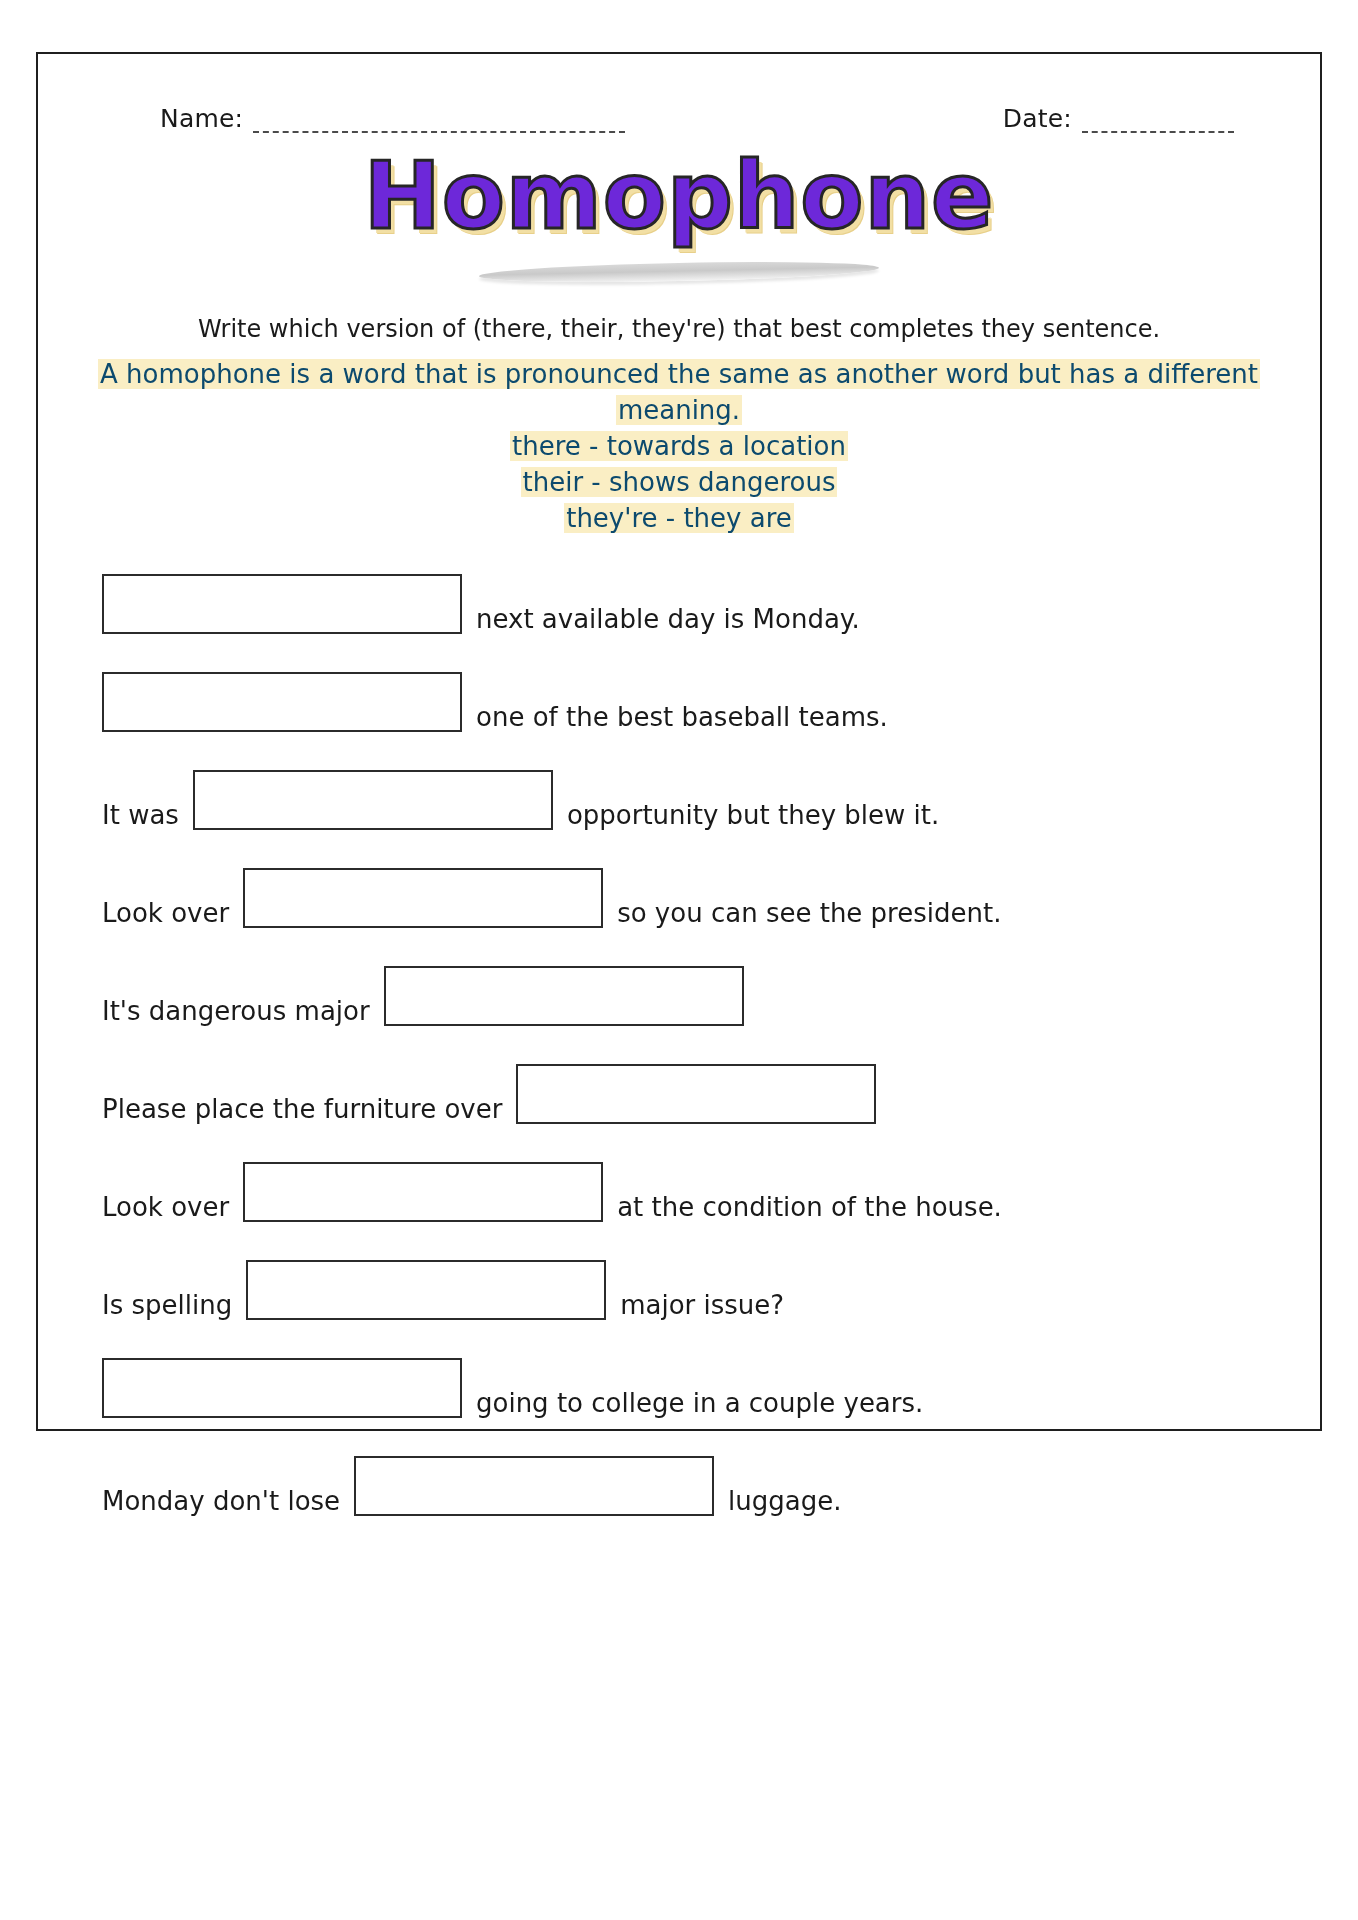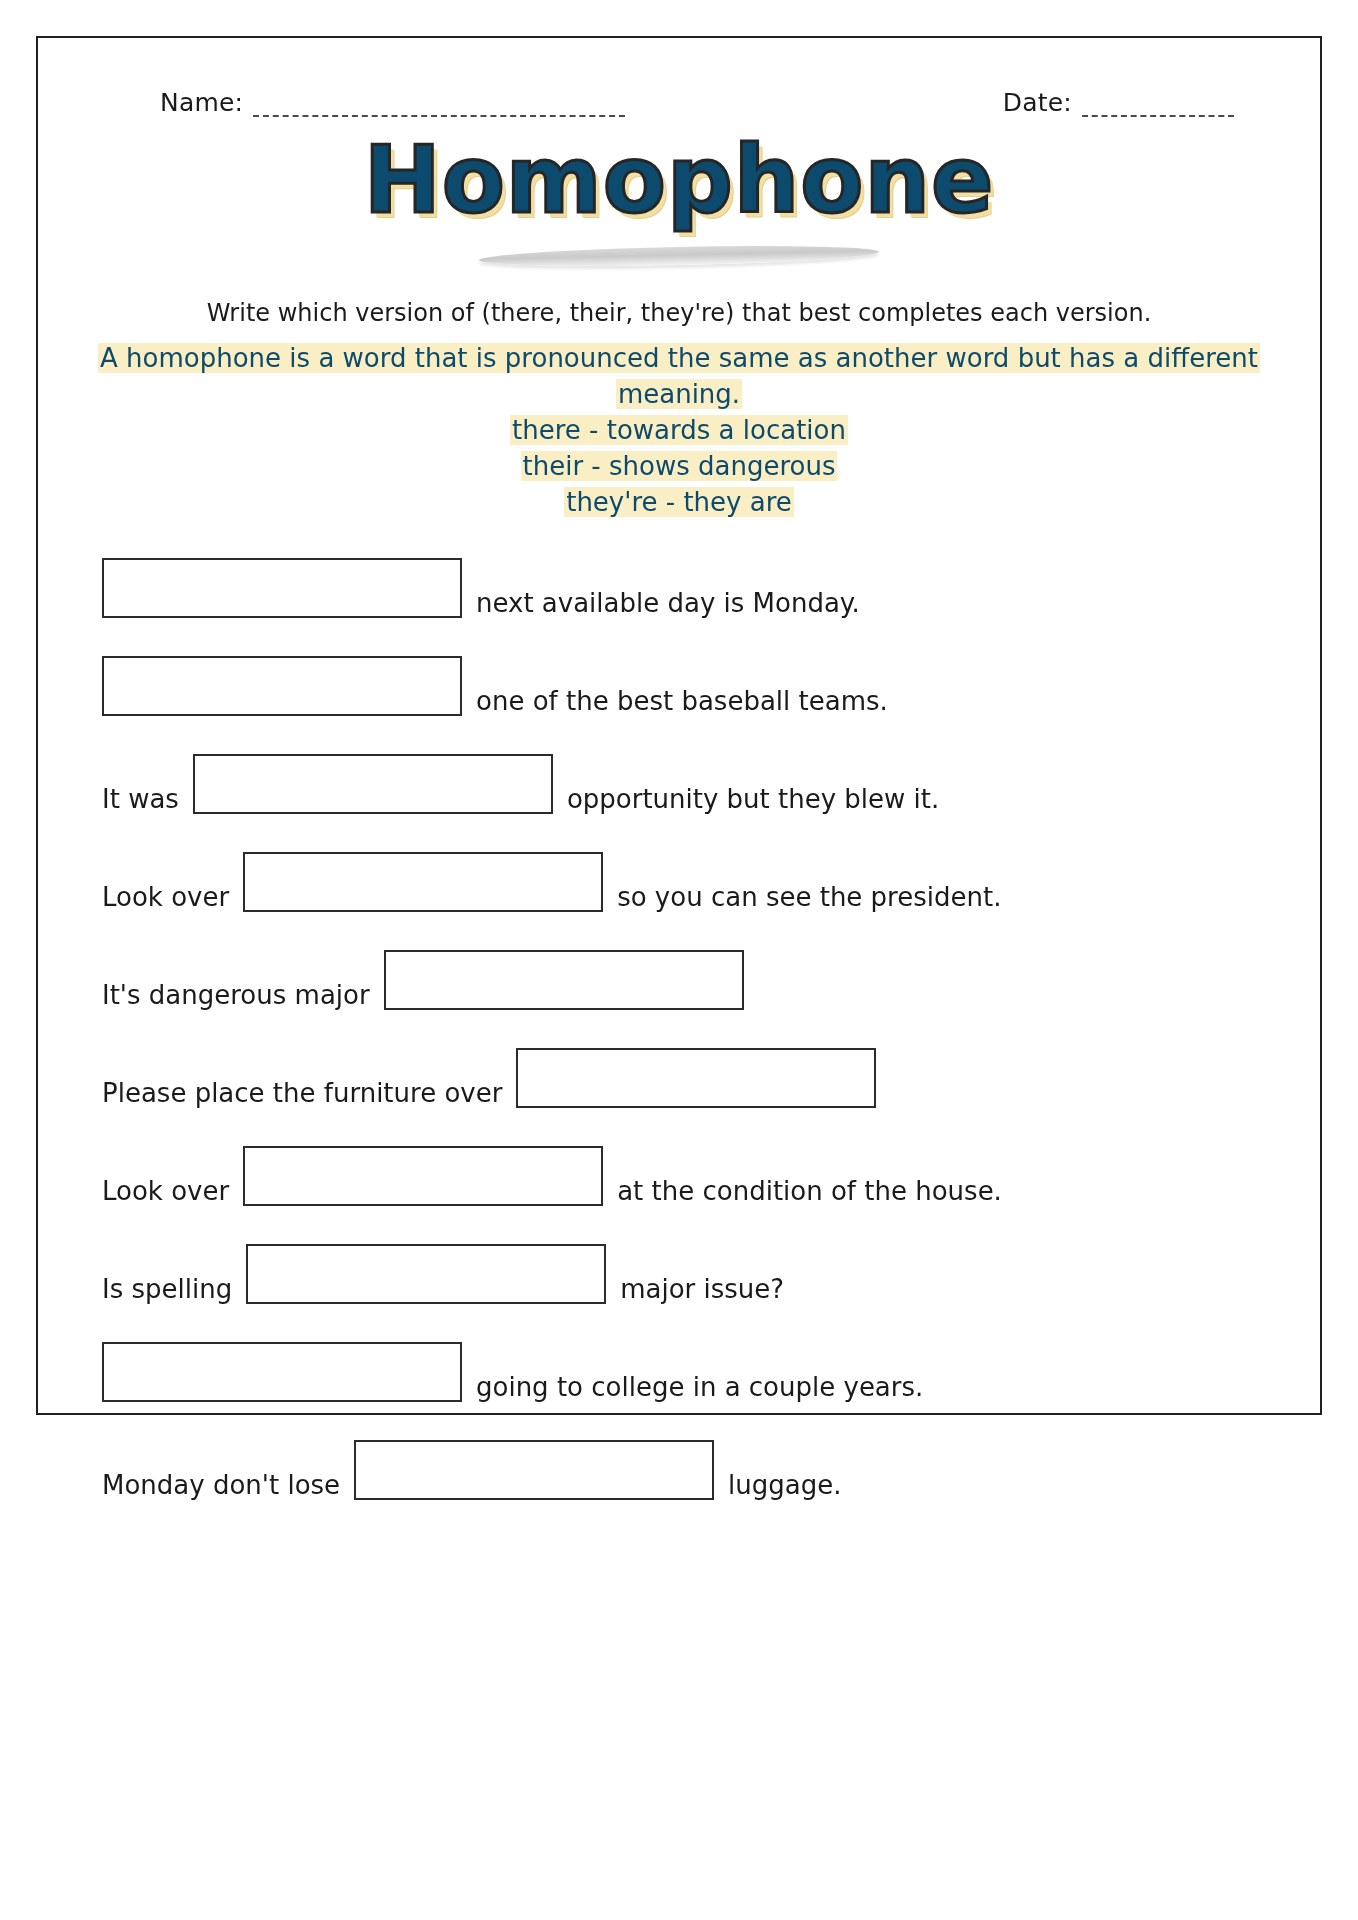--- a/index.html
+++ b/index.html
@@ -15,20 +15,21 @@
     overflow: hidden;
   }
 
   .page {
     position: relative;
     width: 1358px;
     height: 1451px;
     box-sizing: border-box;
     padding: 36px;
     background: #ffffff;
+    margin-top: 16px;
   }
 
   .sheet {
     position: relative;
     width: 100%;
     height: 100%;
     box-sizing: border-box;
     border: 2px solid #1f1f1f;
     background: #ffffff;
     padding: 34px 52px 0 52px;
@@ -68,21 +69,21 @@
     height: 150px;
   }
   .title {
     position: relative;
     display: inline-block;
     font-family: "DejaVu Sans", sans-serif;
     font-weight: bold;
     font-size: 92px;
     line-height: 1;
     letter-spacing: 1px;
-    color: #0c4a6e;
+    color: #6d28d9;
     -webkit-text-stroke: 3px #262626;
     text-shadow:
        4px 5px 0 #f2dfa4,
        5px 6px 0 #e8d08a;
     padding: 0 8px;
   }
   .title-underline {
     position: absolute;
     left: 50%;
     transform: translateX(-50%) rotate(-1.2deg);
@@ -159,21 +160,21 @@
         <span class="field-label">Date:</span>
         <span class="dotline date"></span>
       </div>
     </div>
 
     <div class="title-block">
       <span class="title">Homophone</span>
       <span class="title-underline"></span>
     </div>
 
-    <div class="instructions">Write which version of (there, their, they're) that best completes each version.</div>
+    <div class="instructions">Write which version of (there, their, they're) that best completes they sentence.</div>
 
     <div class="definition">
       <span class="hl">A homophone is a word that is pronounced the same as another word but has a different meaning.</span>
       <span class="key-line"><span class="hl">there - towards a location</span></span>
       <span class="key-line"><span class="hl">their - shows dangerous</span></span>
       <span class="key-line"><span class="hl">they're - they are</span></span>
     </div>
 
     <div class="questions">
 

